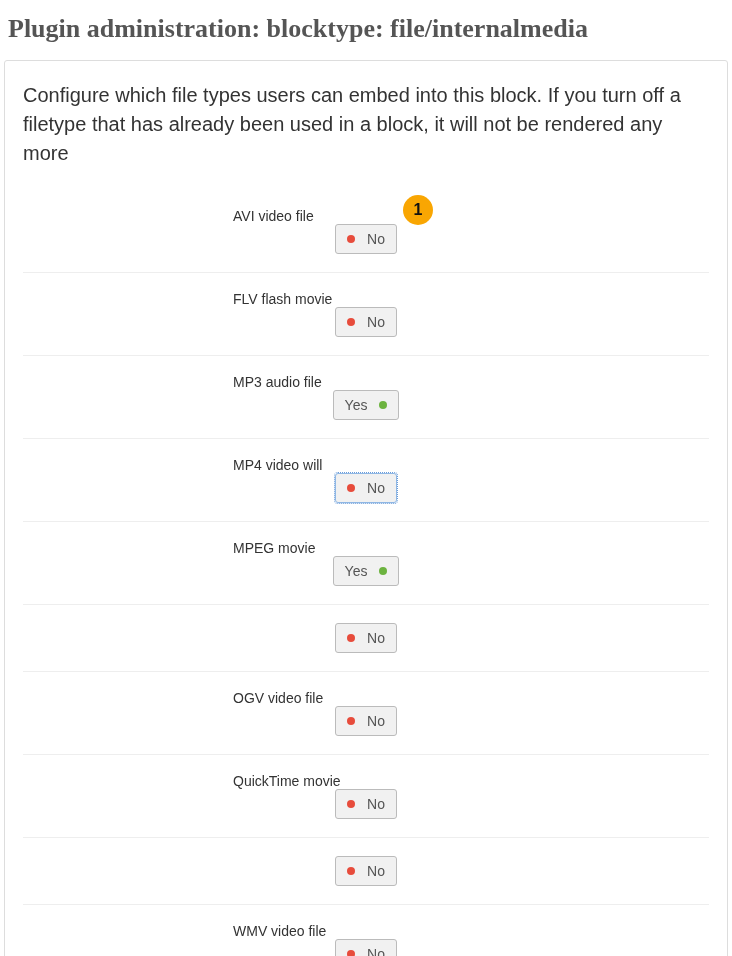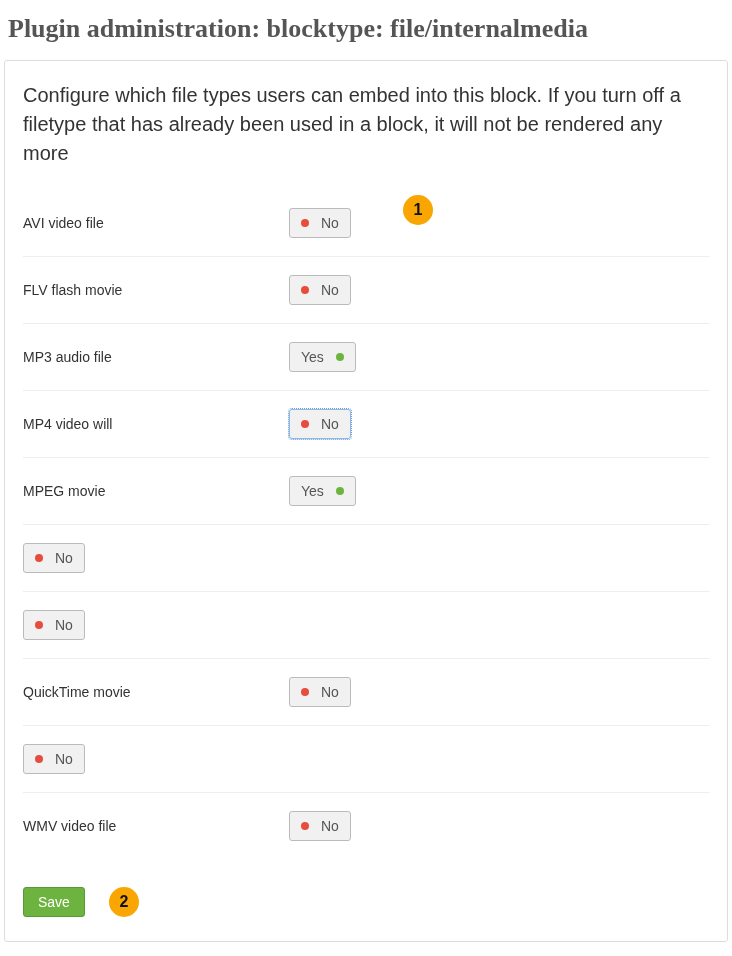--- a/index.html
+++ b/index.html
@@ -32,20 +32,21 @@
       color: #333;
       line-height: 1.45;
       margin-bottom: 22px;
     }
     .option-row {
       display: flex;
       align-items: center;
       padding: 18px 0;
       border-bottom: 1px solid #eee;
       position: relative;
+      flex-direction: column;
     }
     .option-row:last-of-type {
       border-bottom: none;
     }
     .option-label {
       width: 266px;
       font-size: 14px;
       color: #333;
     }
     .toggle {
@@ -165,20 +166,21 @@
           <span class="dot green"></span>
         </div>
       </div>
       <div class="option-row">
         <div class="toggle">
           <span class="dot red"></span>
           <span>No</span>
         </div>
       </div>
       <div class="option-row">
+        <div class="option-label">OGV video file</div>
         <div class="toggle">
           <span class="dot red"></span>
           <span>No</span>
         </div>
       </div>
       <div class="option-row">
         <div class="option-label">QuickTime movie</div>
         <div class="toggle">
           <span class="dot red"></span>
           <span>No</span>

